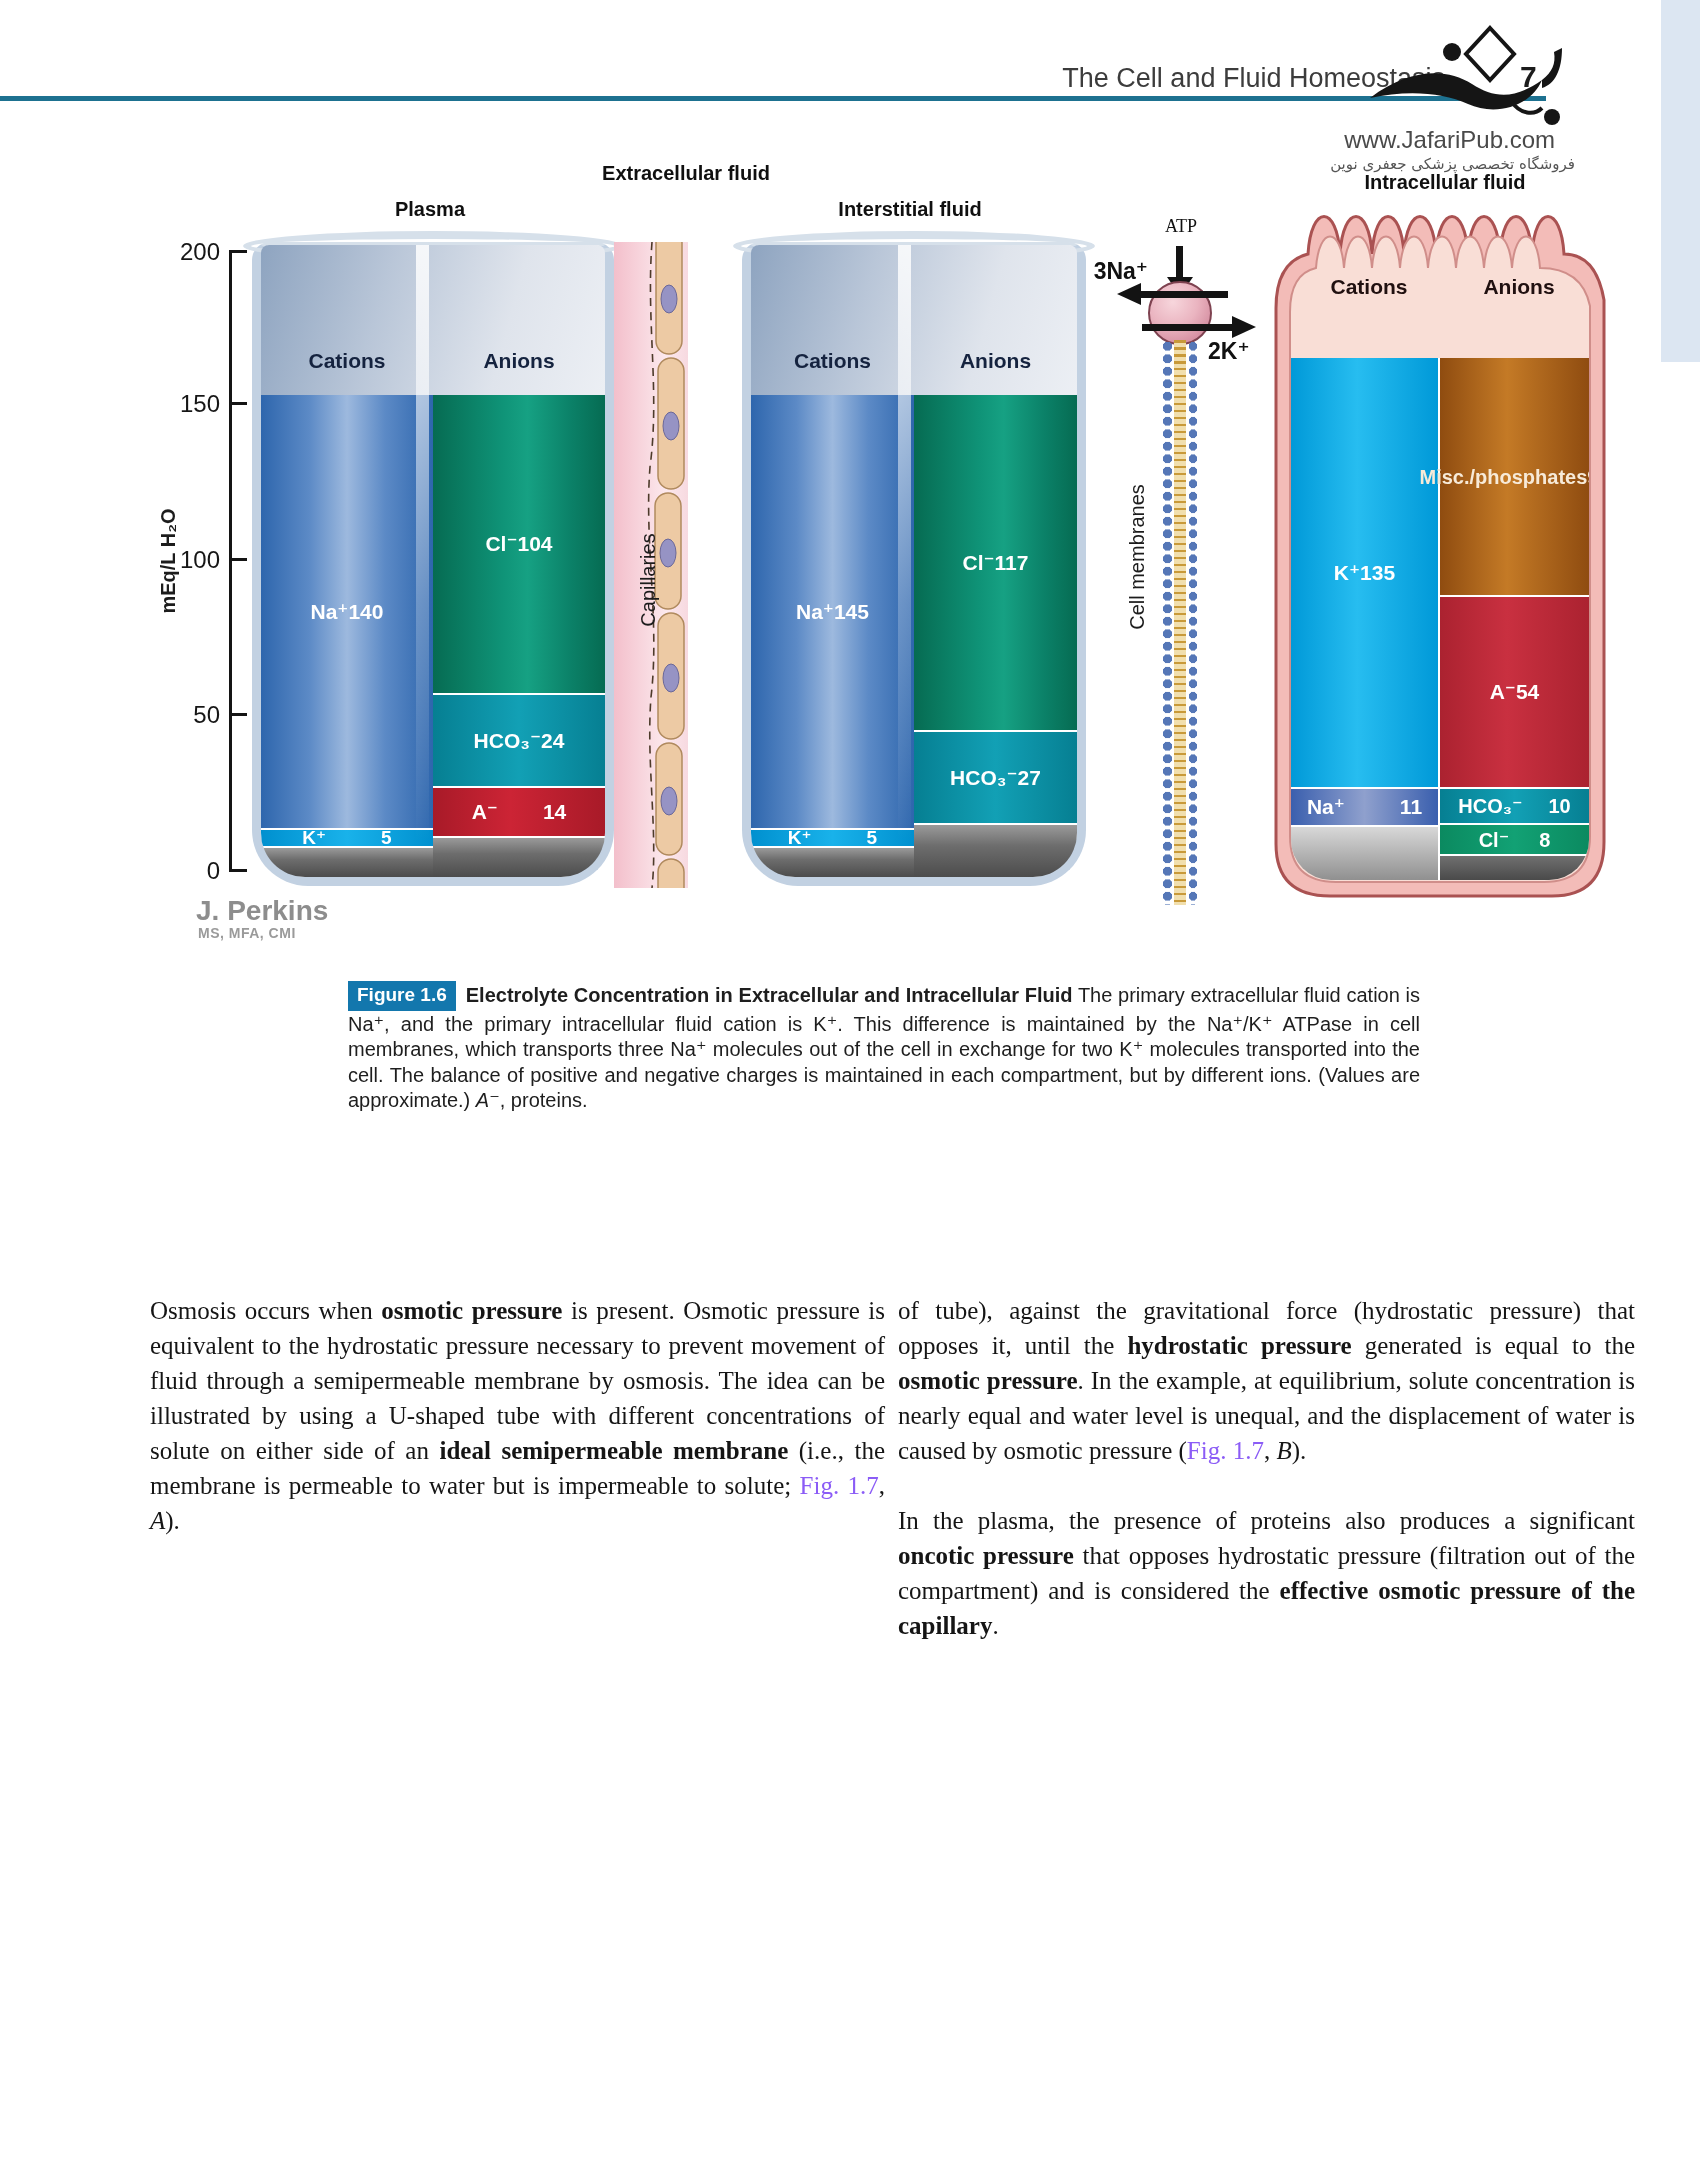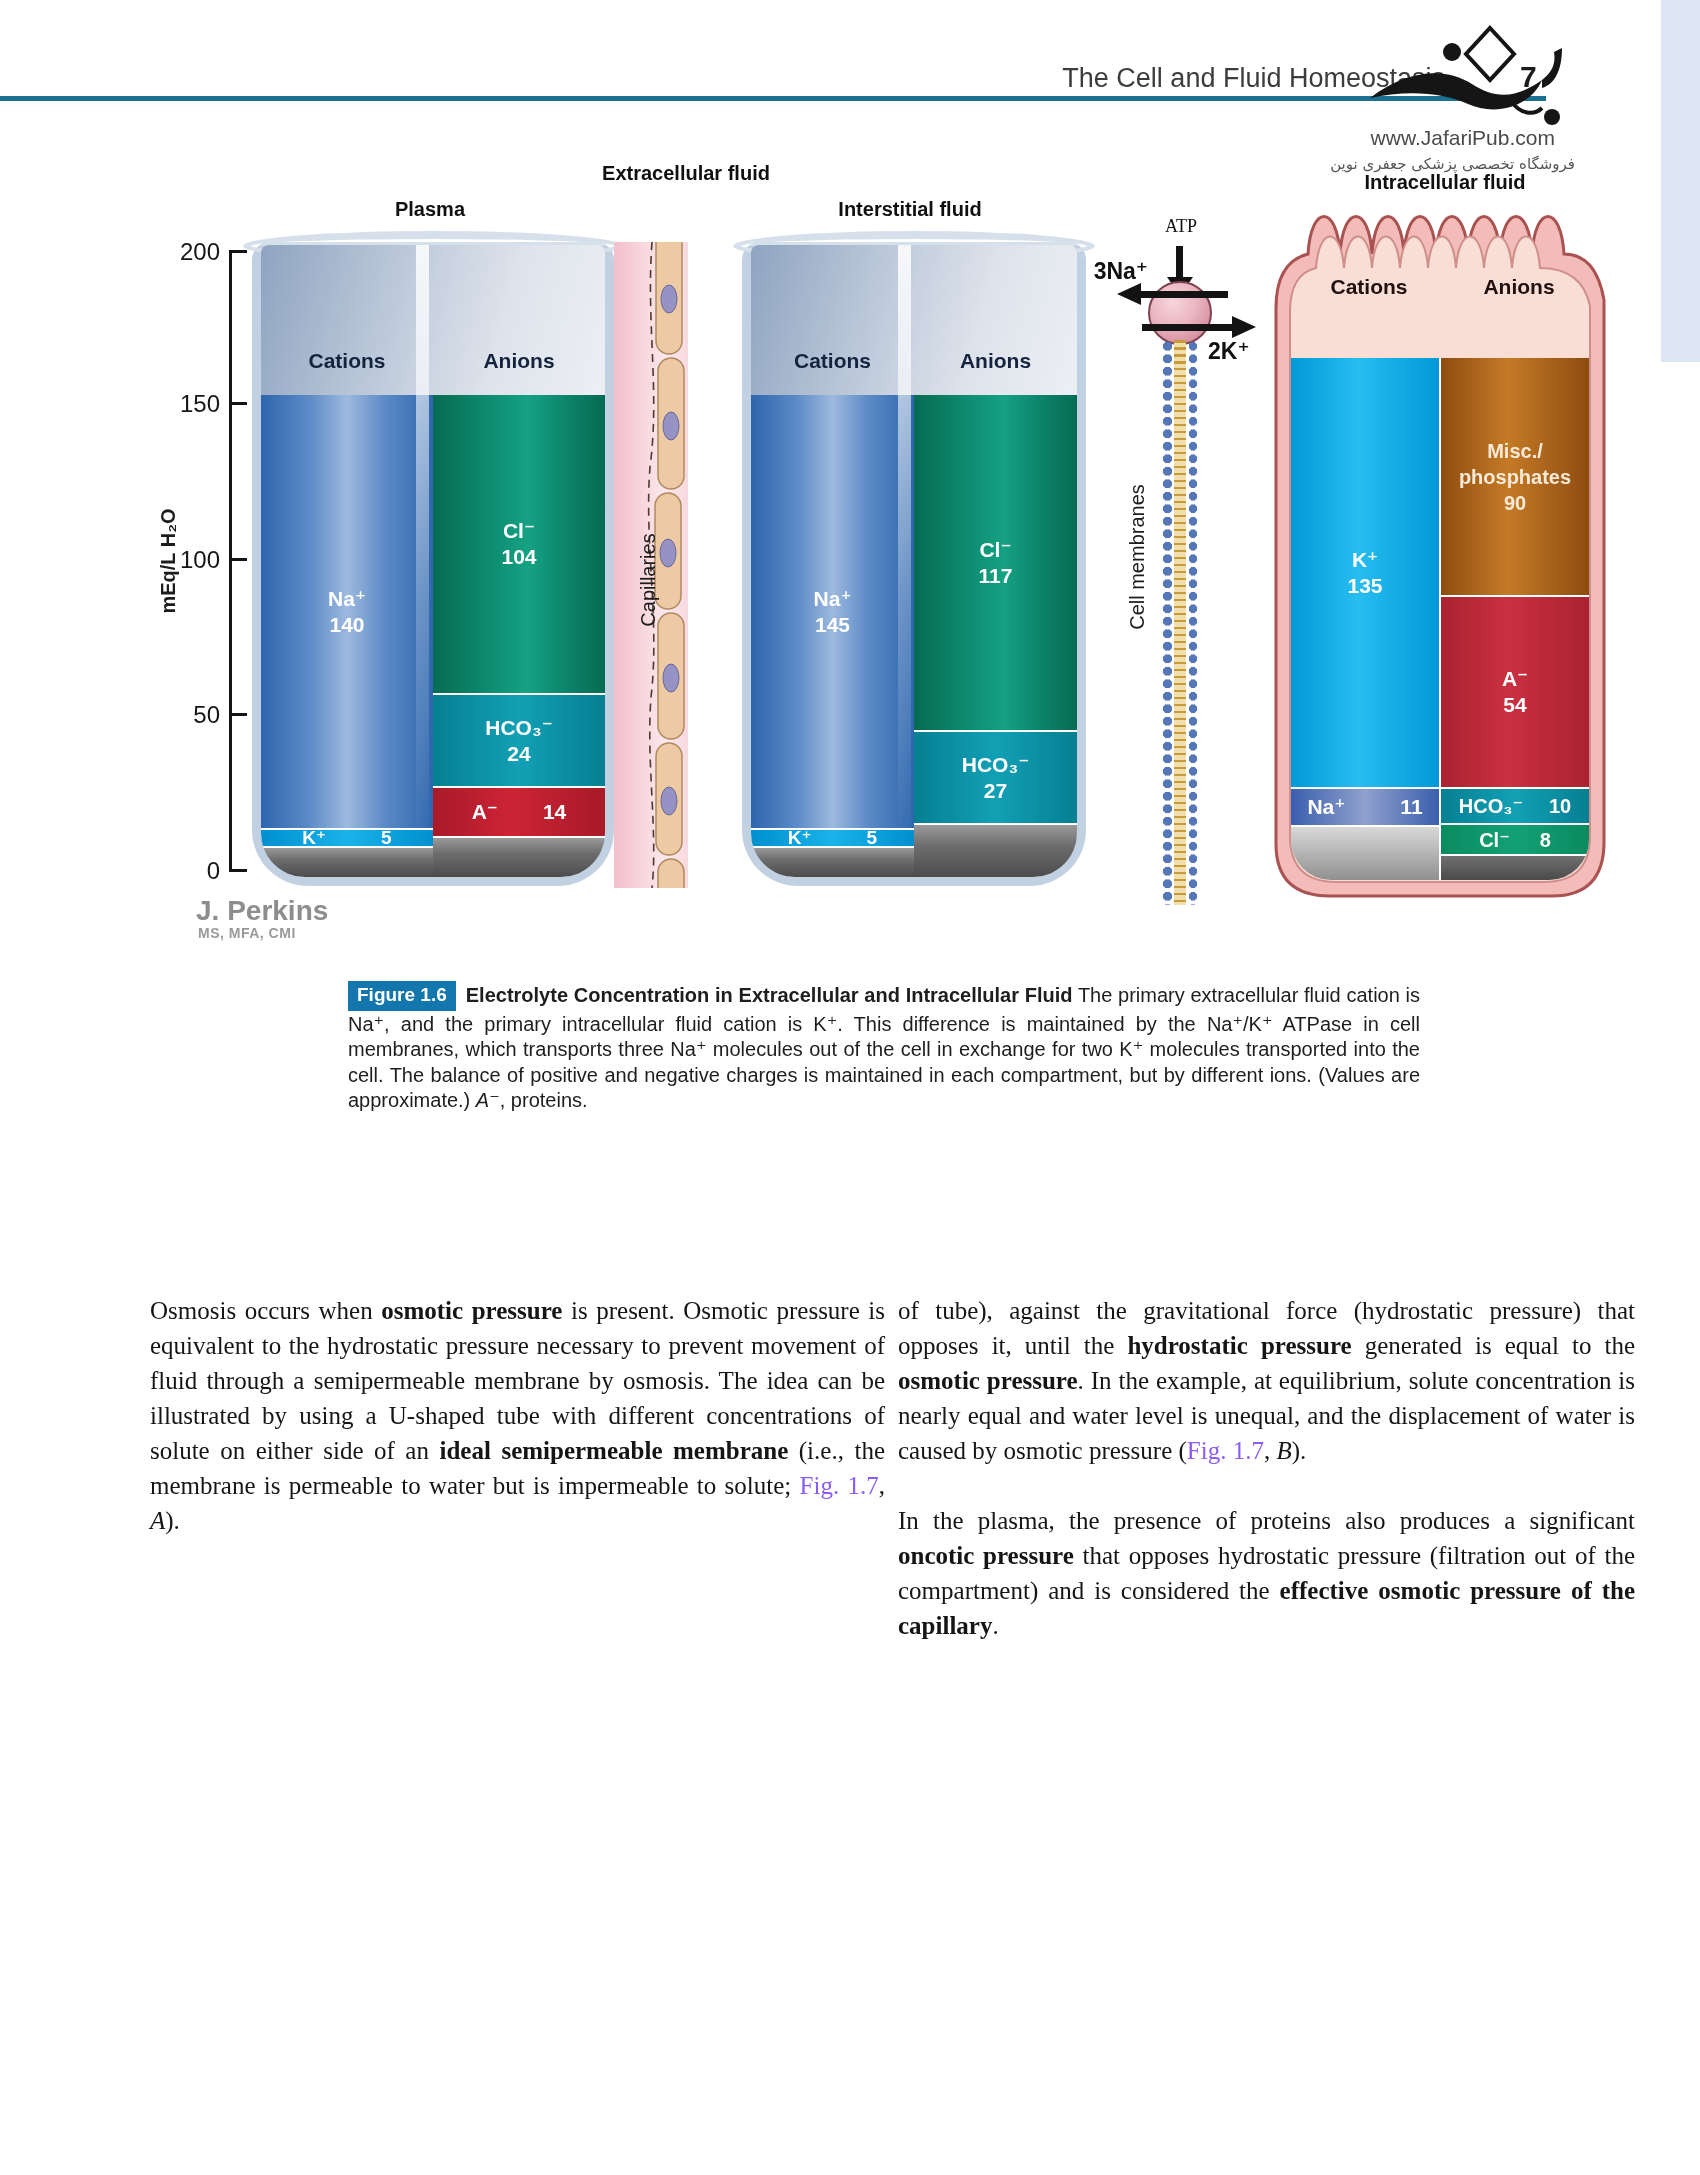--- a/index.html
+++ b/index.html
@@ -4,21 +4,21 @@
 <style>
   html,body{margin:0;padding:0;}
   body{width:1700px;height:2175px;position:relative;background:#fff;
        font-family:"Liberation Sans","DejaVu Sans",sans-serif;color:#1a1a1a;}
   .abs{position:absolute;}
 
   
   .header-rule{left:0;top:96px;width:1546px;height:5px;background:#1d7190;}
   .header-title{left:860px;top:63px;width:585px;text-align:right;font-size:27px;color:#3c3c3c;}
   .page-number{left:1520px;top:60px;font-size:30px;font-weight:700;color:#1c1c1c;}
-  .site-url{left:1305px;top:126px;width:250px;text-align:right;font-size:21px;color:#4a4a4a;}
+  .site-url{left:1305px;top:126px;width:250px;text-align:right;font-size:24px;color:#4a4a4a;}
   .store-note{left:1300px;top:155px;width:275px;text-align:right;font-size:15px;color:#555;direction:rtl;font-family:"DejaVu Sans",sans-serif;}
   .right-tab{left:1661px;top:0;width:39px;height:362px;background:#dce6f2;}
 
   
   .fig-label{font-weight:700;font-size:20px;color:#101010;text-align:center;}
   .vlabel{position:absolute;text-align:center;font-size:20px;color:#1c1c1c;white-space:nowrap;}
   .rot{transform:rotate(-90deg);}
   .axis-line{left:229px;top:250px;width:3px;height:622px;background:#141414;}
   .tick{left:232px;width:15px;height:3px;background:#141414;}
   .tick-label{left:160px;width:60px;text-align:right;font-size:24px;color:#161616;}
@@ -28,21 +28,21 @@
           border-radius:18px 18px 56px 56px;background:transparent;}
   .lip{position:absolute;left:-18px;right:-18px;top:-14px;height:30px;border:8px solid #d6e0ea;
        border-radius:50%;box-sizing:border-box;background:transparent;}
   .bk-inner{position:absolute;inset:0;overflow:hidden;border-radius:8px 8px 44px 44px;}
   .fluid-top{position:absolute;left:0;right:0;top:0;height:150px;
              background:linear-gradient(105deg,#8ea4c0 0%,#b9c6d8 35%,#dfe4ec 70%,#eceff4 100%);}
   .bk-head{position:absolute;top:104px;width:50%;text-align:center;font-weight:700;font-size:21px;color:#15233f;}
   .bk-head.an{left:50%;}
   .bars{position:absolute;left:0;right:0;top:150px;bottom:0;display:flex;}
   .col{width:50%;display:flex;flex-direction:column;}
-  .seg{box-sizing:border-box;display:flex;flex-direction:column;align-items:center;justify-content:center;
+  .seg{box-sizing:border-box;display:flex;flex-direction:row;align-items:center;justify-content:center;
        border-top:2px solid #fff;color:#fff;font-weight:700;font-size:21px;line-height:26px;}
   .col .seg:first-child{border-top:none;}
   .seg.row{flex-direction:row;}
   .seg.fill{flex:1;}
   .streak{position:absolute;left:45%;width:13px;top:0;bottom:36px;pointer-events:none;
           background:linear-gradient(180deg,rgba(255,255,255,.85),rgba(255,255,255,.25) 60%,rgba(255,255,255,0));}
 
   .na-bar{background:linear-gradient(90deg,#2e66ad 0%,#5c8ac6 28%,#9db9de 50%,#5c8ac6 72%,#2e66ad 100%);}
   .cl-bar{background:linear-gradient(90deg,#066b52 0%,#0f9377 40%,#16a183 55%,#0b8168 80%,#066b52 100%);}
   .hco-bar{background:linear-gradient(90deg,#067f92,#12a0b5 50%,#067f92);}

